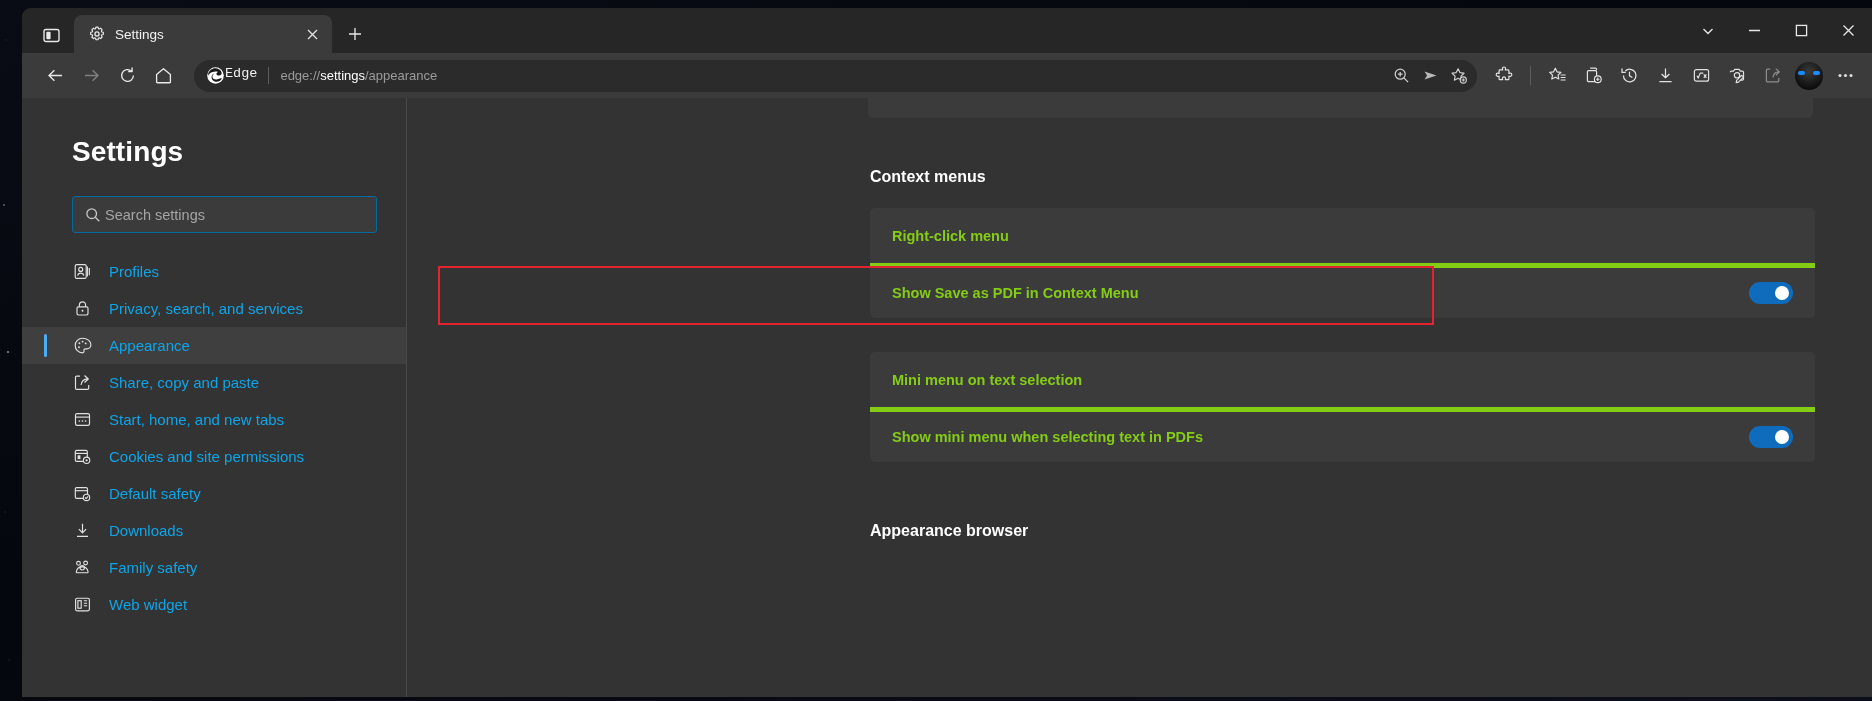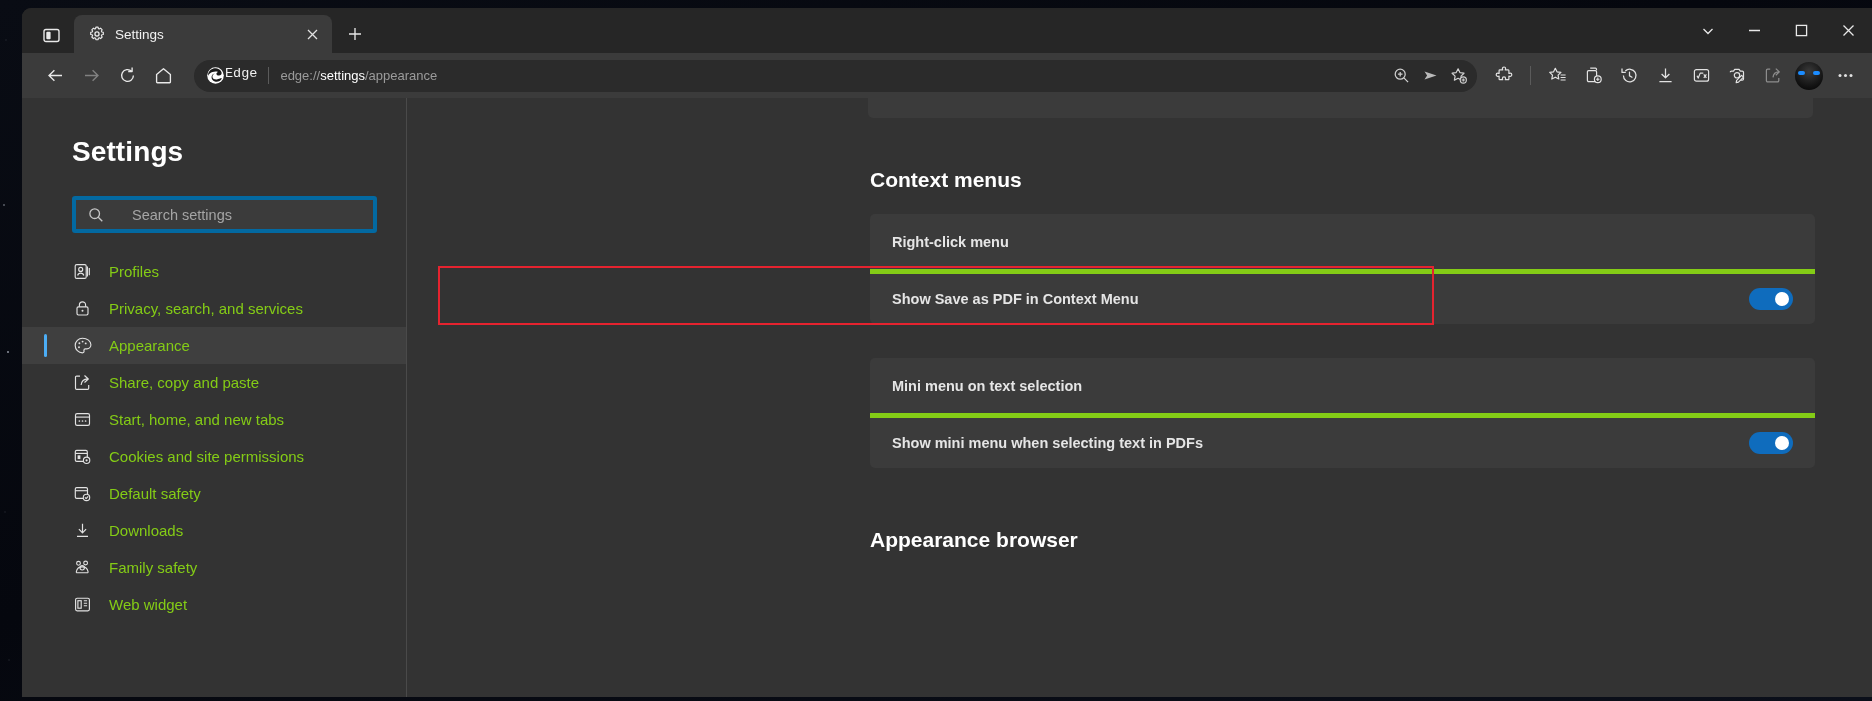--- a/index.html
+++ b/index.html
@@ -142,29 +142,29 @@
     padding: 38px 0 0 0; position: relative;
     border-right: 1px solid #4a4a4a;
     overflow: hidden;
   }
   #settings-title {
     font-size: 28px; font-weight: bold; color: #ffffff;
     padding: 0 0 0 50px; letter-spacing: .1px;
   }
   #searchbox {
     margin: 28px 0 0 50px; width: 305px; height: 37px;
-    background: #3b3b3b; border: 4px solid #0369a1; border-radius: 3px;
-    display: flex; align-items: center; padding: 0 12px; gap: 28px; cursor: text;
+    background: #3b3b3b; border: 1px solid #0369a1; border-radius: 3px;
+    display: flex; align-items: center; padding: 0 12px; gap: 4px; cursor: text;
   }
   #searchbox .ph { font-size: 14.5px; color: #a5a5a5; }
 
   #navlist { margin-top: 20px; }
   .nav-item {
     height: 37px; display: flex; align-items: center; gap: 16px;
-    padding-left: 50px; cursor: pointer; position: relative; color: #84cc16;
+    padding-left: 50px; cursor: pointer; position: relative; color: #0ea5e9;
   }
   .nav-item.active { background: #3f3f3f; }
   .nav-item.active::before {
     content: ""; position: absolute; left: 22px; top: 7px;
     width: 3px; height: 23px; background: #4cadf5; border-radius: 2px;
   }
   .nav-item .nicon { width: 21px; height: 21px; flex: none;
                      display: flex; align-items: center; justify-content: center; }
   .nav-item .nlabel { font-size: 15px; white-space: nowrap; }
 
@@ -172,33 +172,33 @@
   #content { flex: 1; position: relative; overflow: hidden; }
   #content-inner { padding: 0 0 0 0; }
 
   .top-card-peek {
     margin: 0 auto; width: 945px; height: 20px;
     background: #3b3b3b; border-bottom-left-radius: 5px; border-bottom-right-radius: 5px;
     position: relative; left: -2px;
   }
 
   .section-head {
-    font-size: 21px; font-weight: bold; color: #ffffff;
+    font-size: 16px; font-weight: bold; color: #ffffff;
     margin: 50px 0 0 463px;
   }
   .card {
     width: 945px; margin: 22px 0 0 463px;
     background: #3b3b3b; border-radius: 5px; overflow: hidden;
   }
   .card-row {
     min-height: 55px; display: flex; align-items: center;
     padding: 0 22px 0 22px; justify-content: space-between;
   }
   .card-row + .card-row { border-top: 5px solid #84cc16; }
-  .card-row .rlabel { font-size: 14.5px; color: #e5e5e5; font-weight: bold; }
+  .card-row .rlabel { font-size: 14.5px; color: #84cc16; font-weight: bold; }
 
   
   .toggle {
     width: 44px; height: 22px; border-radius: 11px; flex: none;
     position: relative; cursor: pointer; background: #767676;
   }
   .toggle.on { background: #0f6cbd; }
   .toggle .knob {
     position: absolute; top: 4px; width: 14px; height: 14px;
     border-radius: 50%; background: #ffffff; transition: left .12s;

